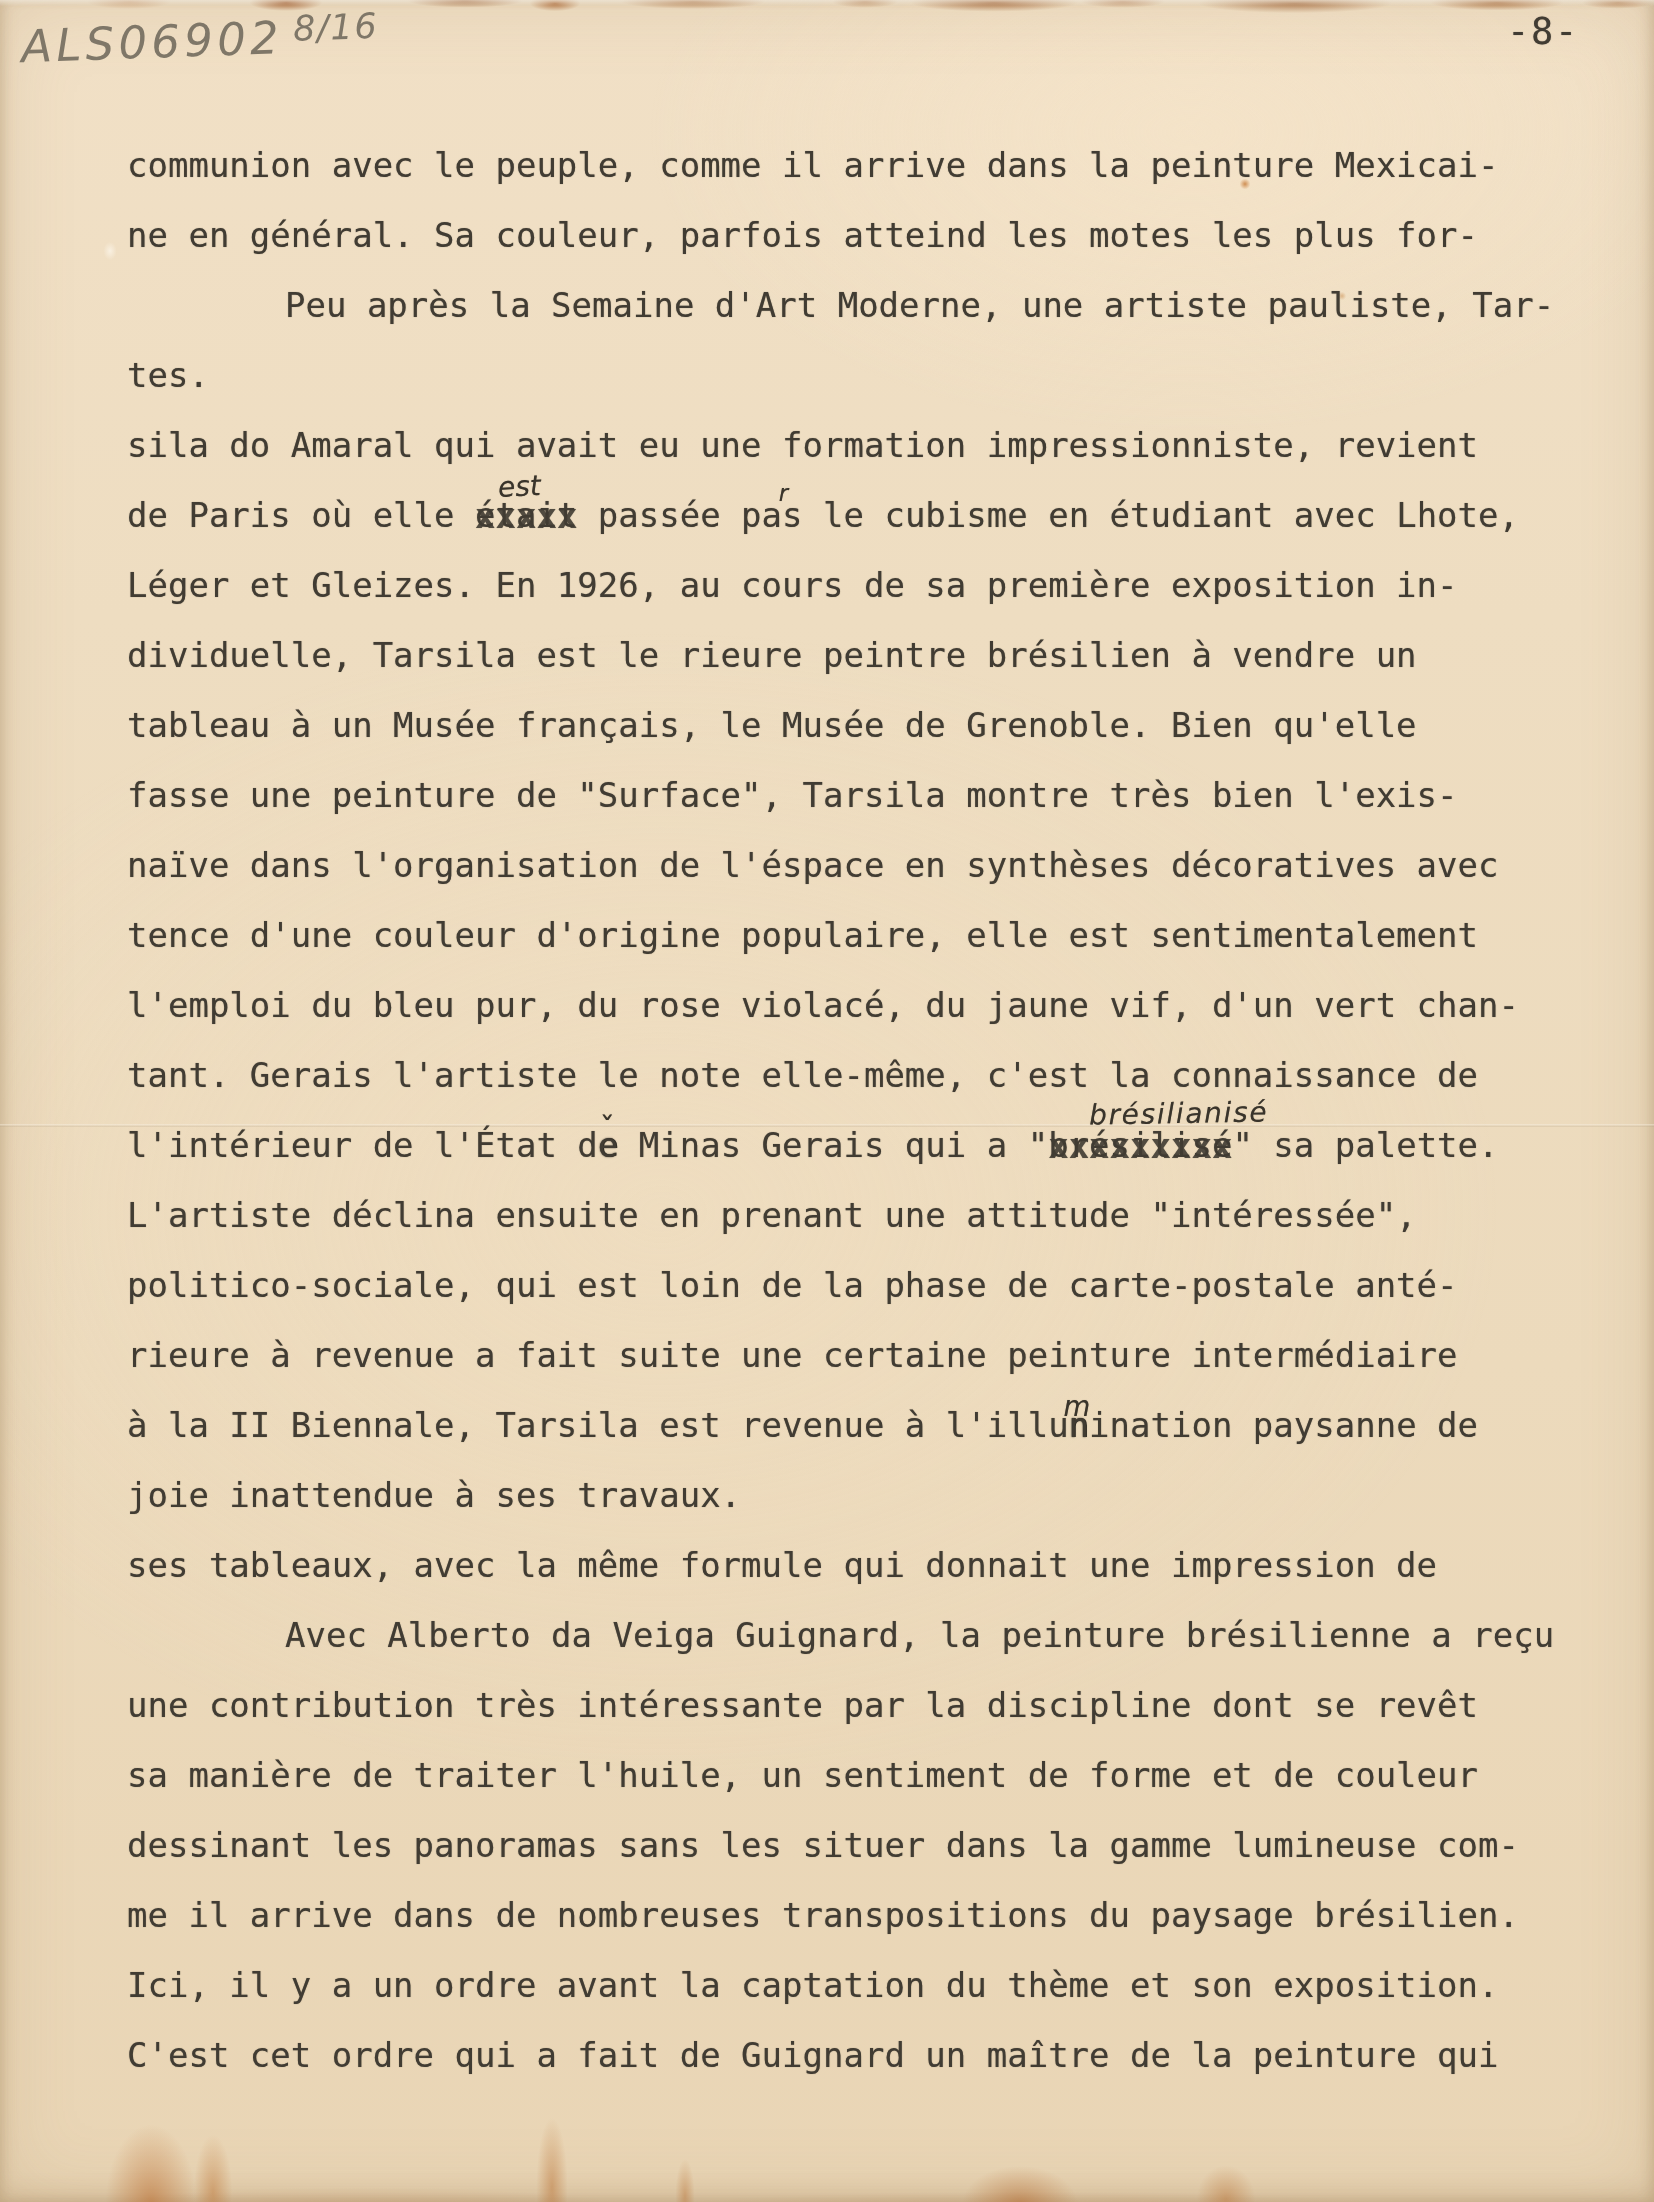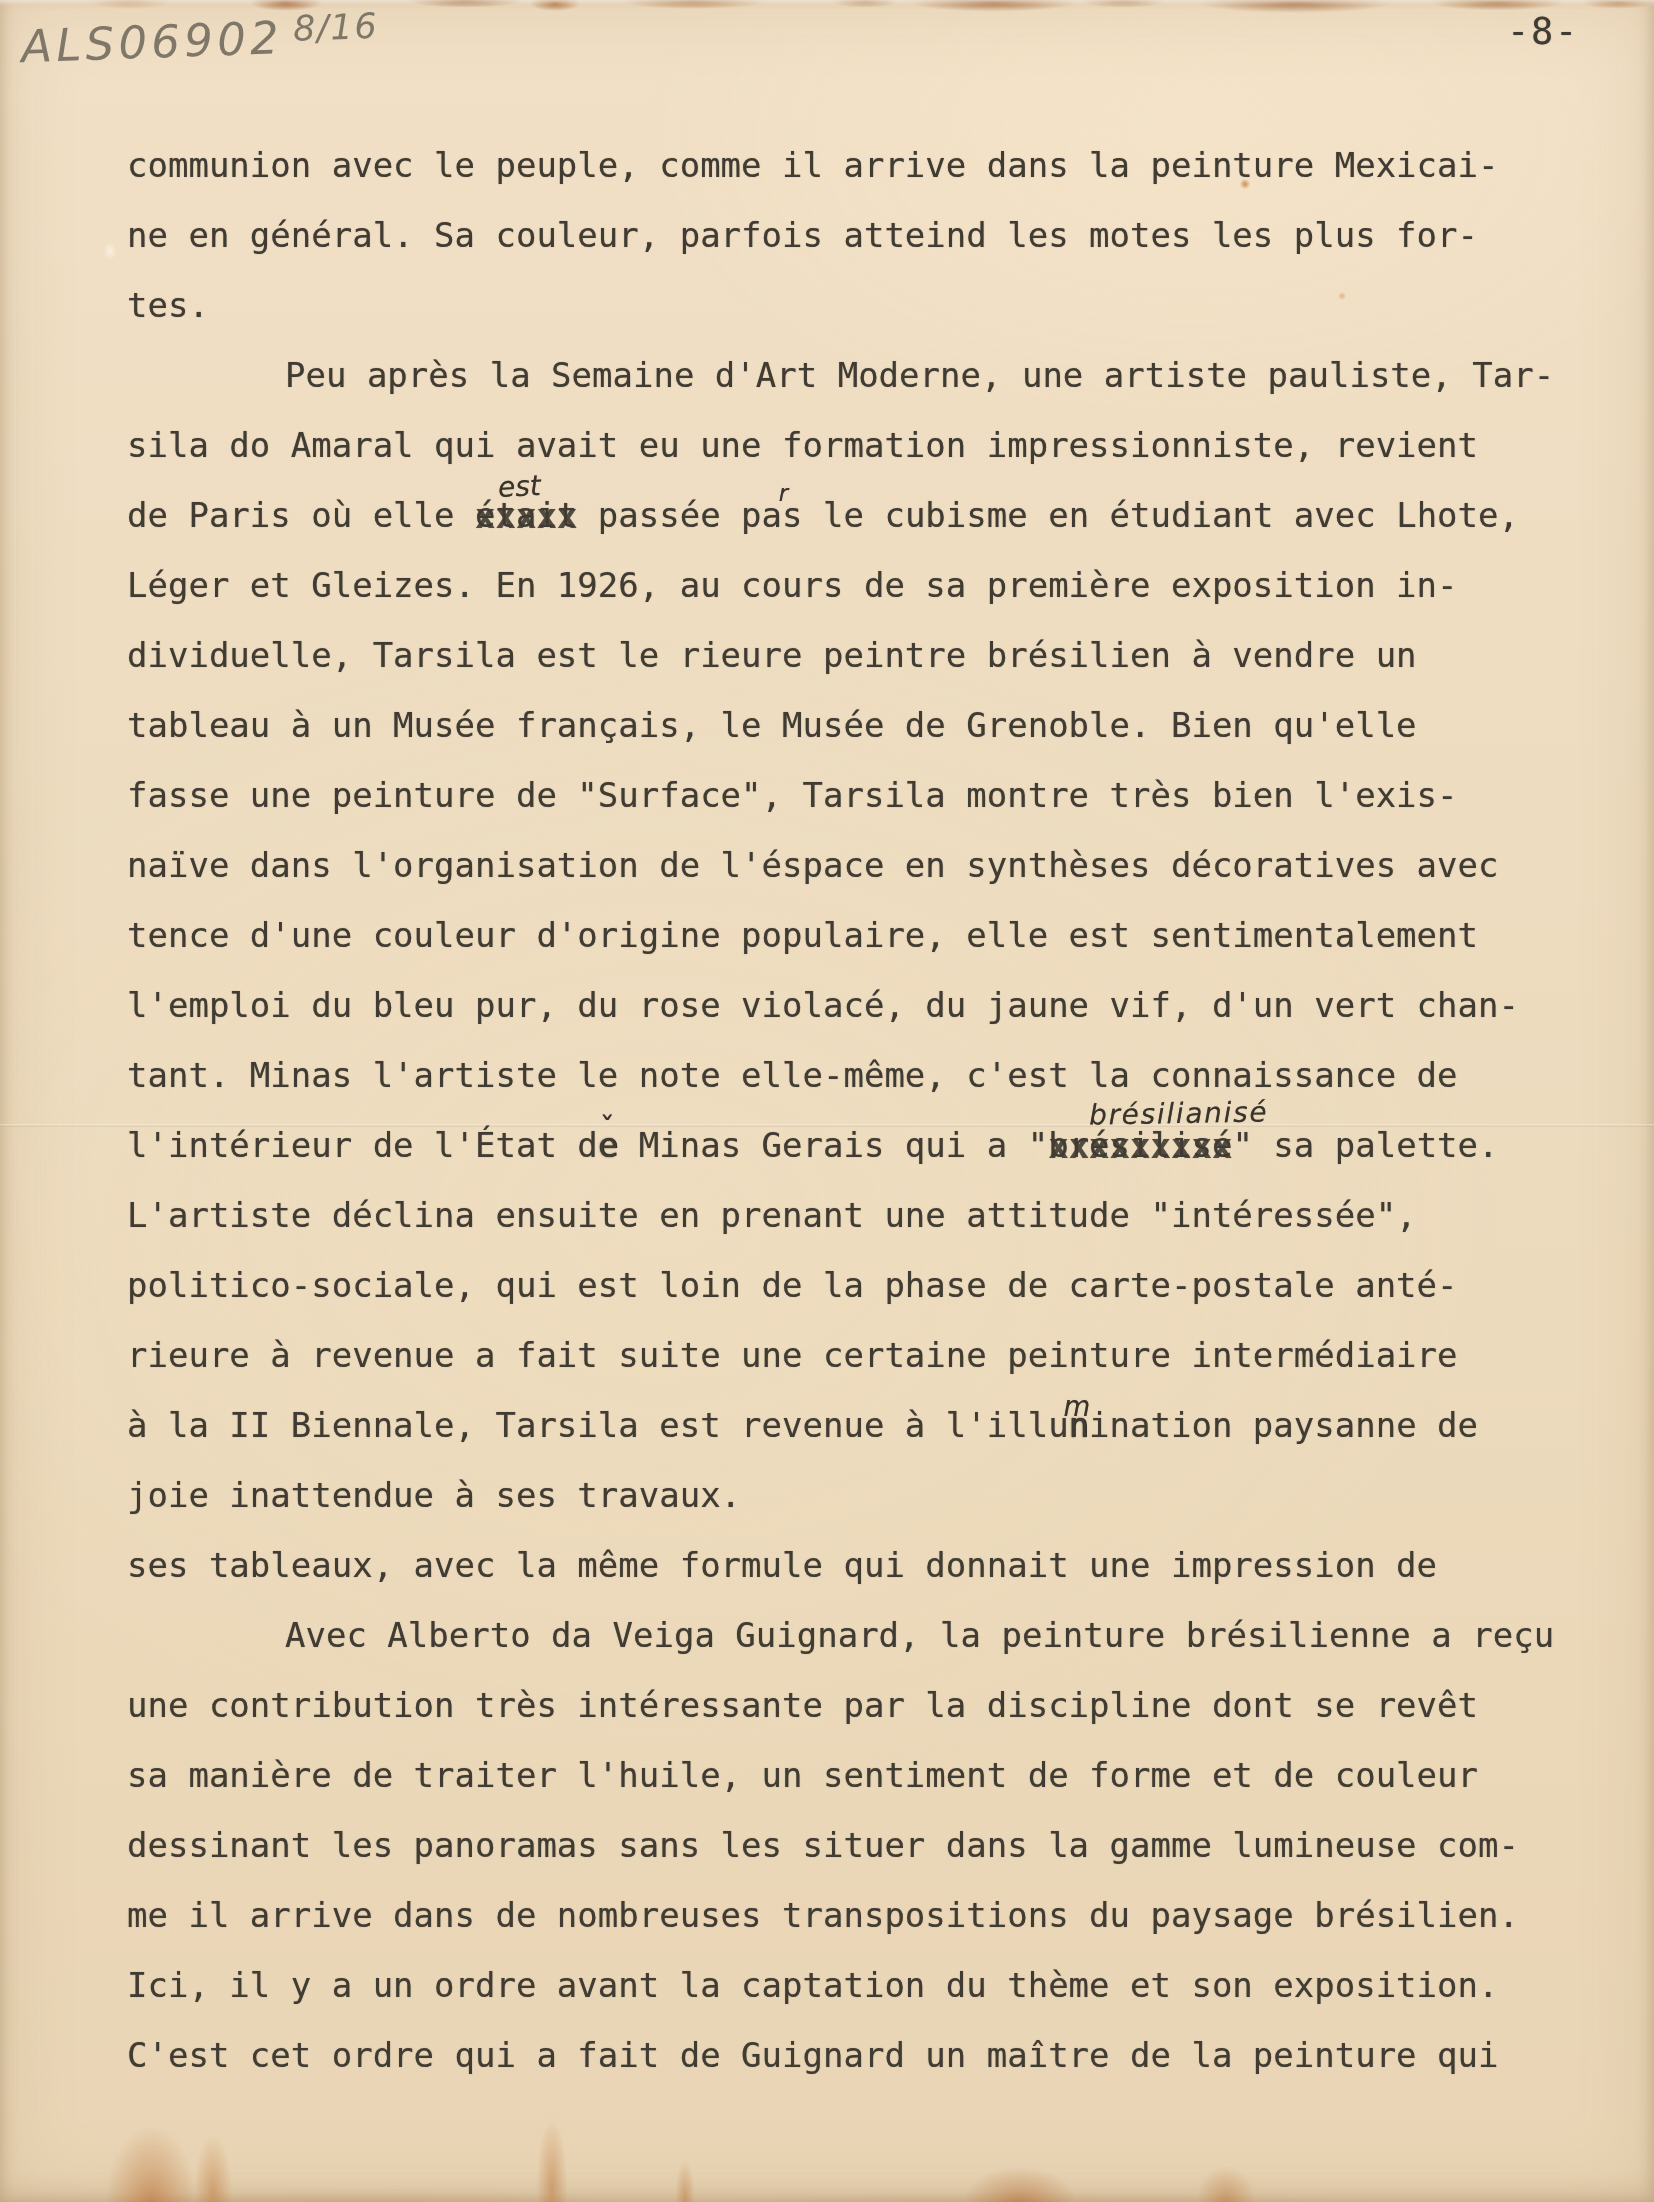--- a/index.html
+++ b/index.html
@@ -71,32 +71,32 @@
 <div class="stains"></div>
 <div class="crease"></div>
 
 <div class="annotation"><span>ALS06902</span><span class="frac">8/16</span></div>
 
 <div class="pagenum">-8-</div>
 
 <div class="textblock">
   <div class="line">communion avec le peuple, comme il arrive dans la peinture Mexicai-</div>
   <div class="line">ne en général. Sa couleur, parfois atteind les motes les plus for-</div>
+  <div class="line indent">Peu après la Semaine d'Art Moderne, une artiste pauliste, Tar-</div>
   <div class="line">tes.</div>
-  <div class="line indent">Peu après la Semaine d'Art Moderne, une artiste pauliste, Tar-</div>
   <div class="line">sila do Amaral qui avait eu une formation impressionniste, revient</div>
   <div class="line"><span>de Paris où elle </span><span class="xwrap"><span>était</span><span class="xover">xxxxx</span><span class="hw hw-est">est</span></span><span> passée pa</span><span class="xwrap"><span>s</span><span class="hw hw-r">r</span></span><span> le cubisme en étudiant avec Lhote,</span></div>
   <div class="line">Léger et Gleizes. En 1926, au cours de sa première exposition in-</div>
   <div class="line">dividuelle, Tarsila est le rieure peintre brésilien à vendre un</div>
   <div class="line">tableau à un Musée français, le Musée de Grenoble. Bien qu'elle</div>
   <div class="line">fasse une peinture de "Surface", Tarsila montre très bien l'exis-</div>
   <div class="line">naïve dans l'organisation de l'éspace en synthèses décoratives avec</div>
   <div class="line">tence d'une couleur d'origine populaire, elle est sentimentalement</div>
   <div class="line">l'emploi du bleu pur, du rose violacé, du jaune vif, d'un vert chan-</div>
-  <div class="line">tant. Minas l'artiste le note elle-même, c'est la connaissance de</div>
+  <div class="line">tant. Gerais l'artiste le note elle-même, c'est la connaissance de</div>
   <div class="line"><span>l'intérieur de l'État d</span><span class="xwrap"><span class="overtyped">e</span><span class="hw hw-caron">ˇ</span></span><span> Minas Gerais qui a "</span><span class="xwrap"><span>brésilisé</span><span class="xover">xxxxxxxxx</span><span class="hw hw-bres">brésilianisé</span></span><span>" sa palette.</span></div>
   <div class="line">L'artiste déclina ensuite en prenant une attitude "intéressée",</div>
   <div class="line">politico-sociale, qui est loin de la phase de carte-postale anté-</div>
   <div class="line">rieure à revenue a fait suite une certaine peinture intermédiaire</div>
   <div class="line"><span>à la II Biennale, Tarsila est revenue à l'illu</span><span class="xwrap"><span class="overtyped">n</span><span class="hw hw-m">m</span></span><span>ination paysanne de</span></div>
   <div class="line">joie inattendue à ses travaux.</div>
   <div class="line">ses tableaux, avec la même formule qui donnait une impression de</div>
   <div class="line indent">Avec Alberto da Veiga Guignard, la peinture brésilienne a reçu</div>
   <div class="line">une contribution très intéressante par la discipline dont se revêt</div>
   <div class="line">sa manière de traiter l'huile, un sentiment de forme et de couleur</div>

